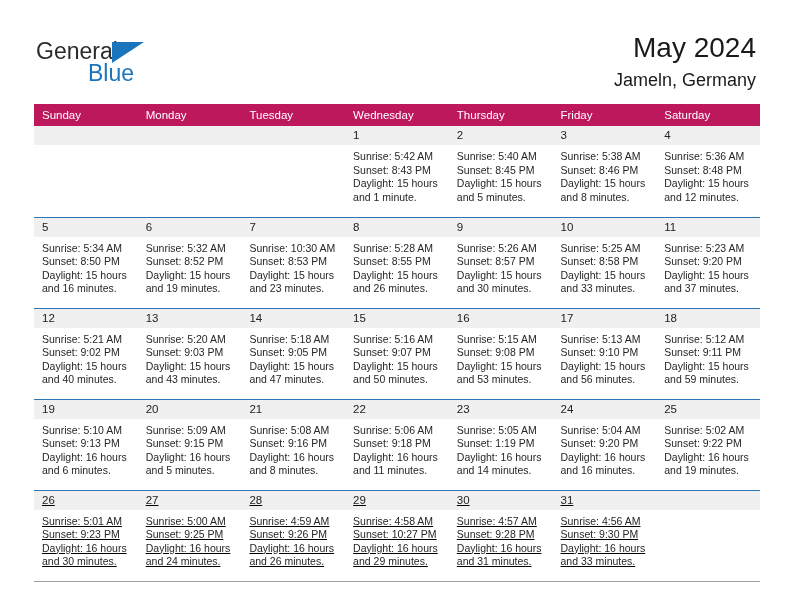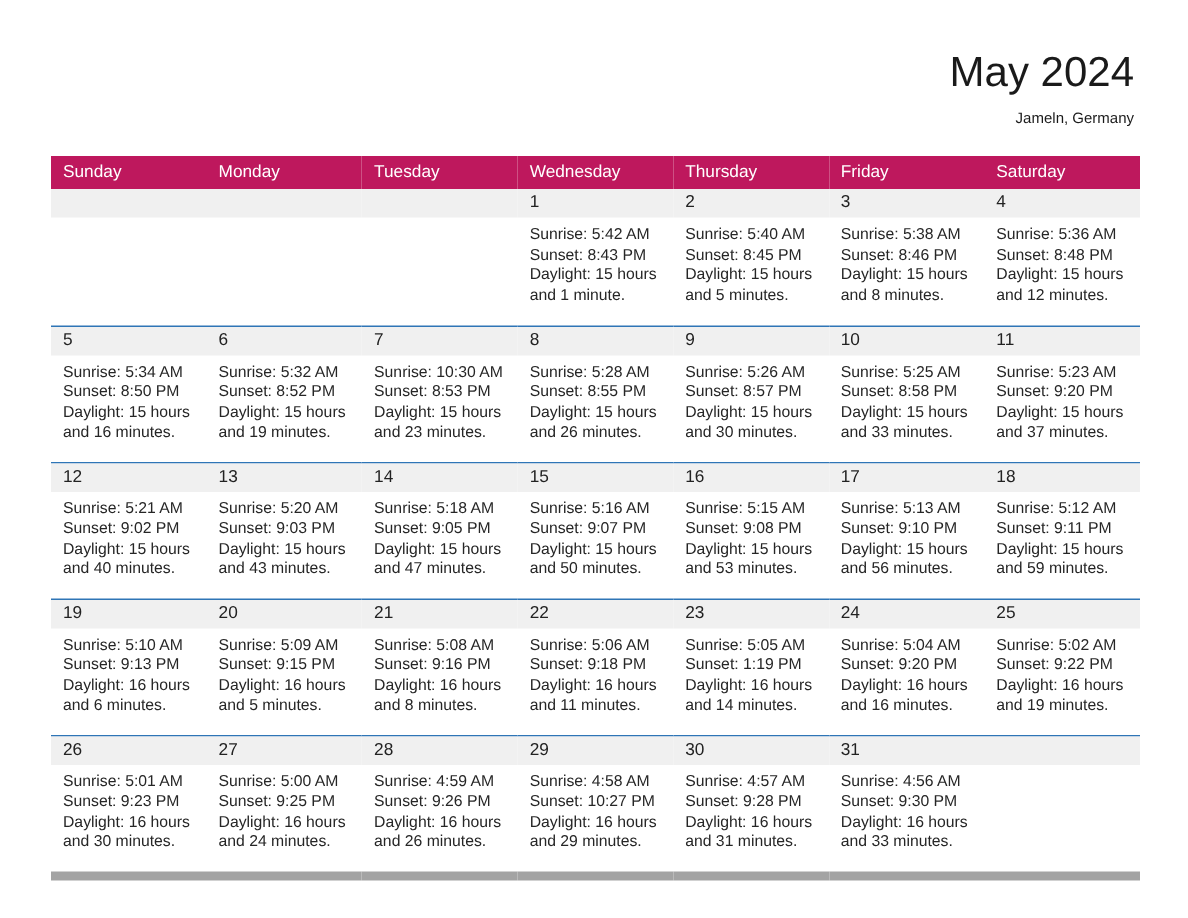--- a/index.html
+++ b/index.html
@@ -72,21 +72,21 @@
     text-align: right;
   }
   .cal-title {
     font-size: 28px;
     font-weight: 400;
     color: #1a1a1a;
     line-height: 32px;
     white-space: nowrap;
   }
   .cal-subtitle {
-    font-size: 10px;
+    font-size: 18px;
     font-weight: 400;
     color: #1a1a1a;
     line-height: 20px;
     margin-top: 6px;
     white-space: nowrap;
     text-align: right;
   }
 
   
   .calendar {
@@ -117,21 +117,22 @@
     border: none;
     border-top: 1px solid #2e75b6;
     height: 91px;
     box-sizing: border-box;
     background: #ffffff;
   }
   table.cal tr.week:first-child td {
     border-top: none;
   }
   table.cal tr.week-last td {
-    border-bottom: 6px solid #a3a3a3;
+    border-bottom: 1px solid #a3a3a3;
+    text-decoration: underline;
   }
   .cell {
     height: 90px;
     box-sizing: border-box;
     position: relative;
   }
   .daynum-band {
     background: #f0f0f0;
     height: 19px;
     line-height: 19px;
@@ -153,20 +154,25 @@
     white-space: nowrap;
   }
 </style>
 </head>
 <body>
 
 <div class="page">
 
   <div class="header">
 
+    <div class="logo">
+      <span class="logo-general">General</span>
+      <span class="logo-flag"></span>
+      <span class="logo-blue">Blue</span>
+    </div>
 
     <div class="title-block">
       <div class="cal-title">May 2024</div>
       <div class="cal-subtitle">Jameln, Germany</div>
     </div>
 
   </div>
 
   <div class="calendar">
     <table class="cal">

